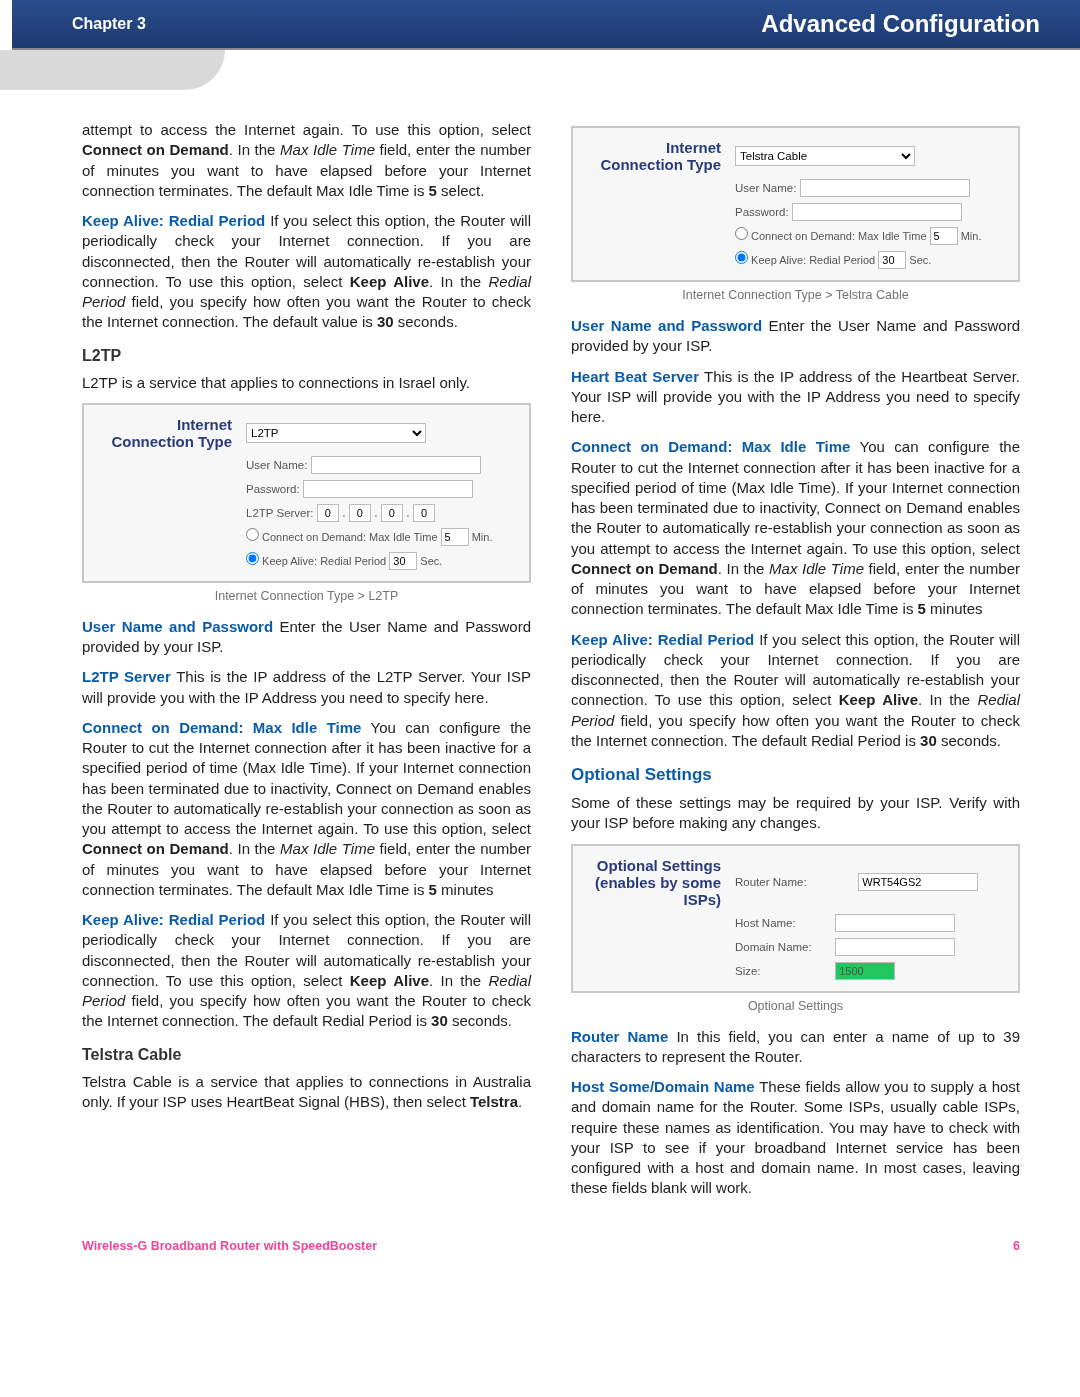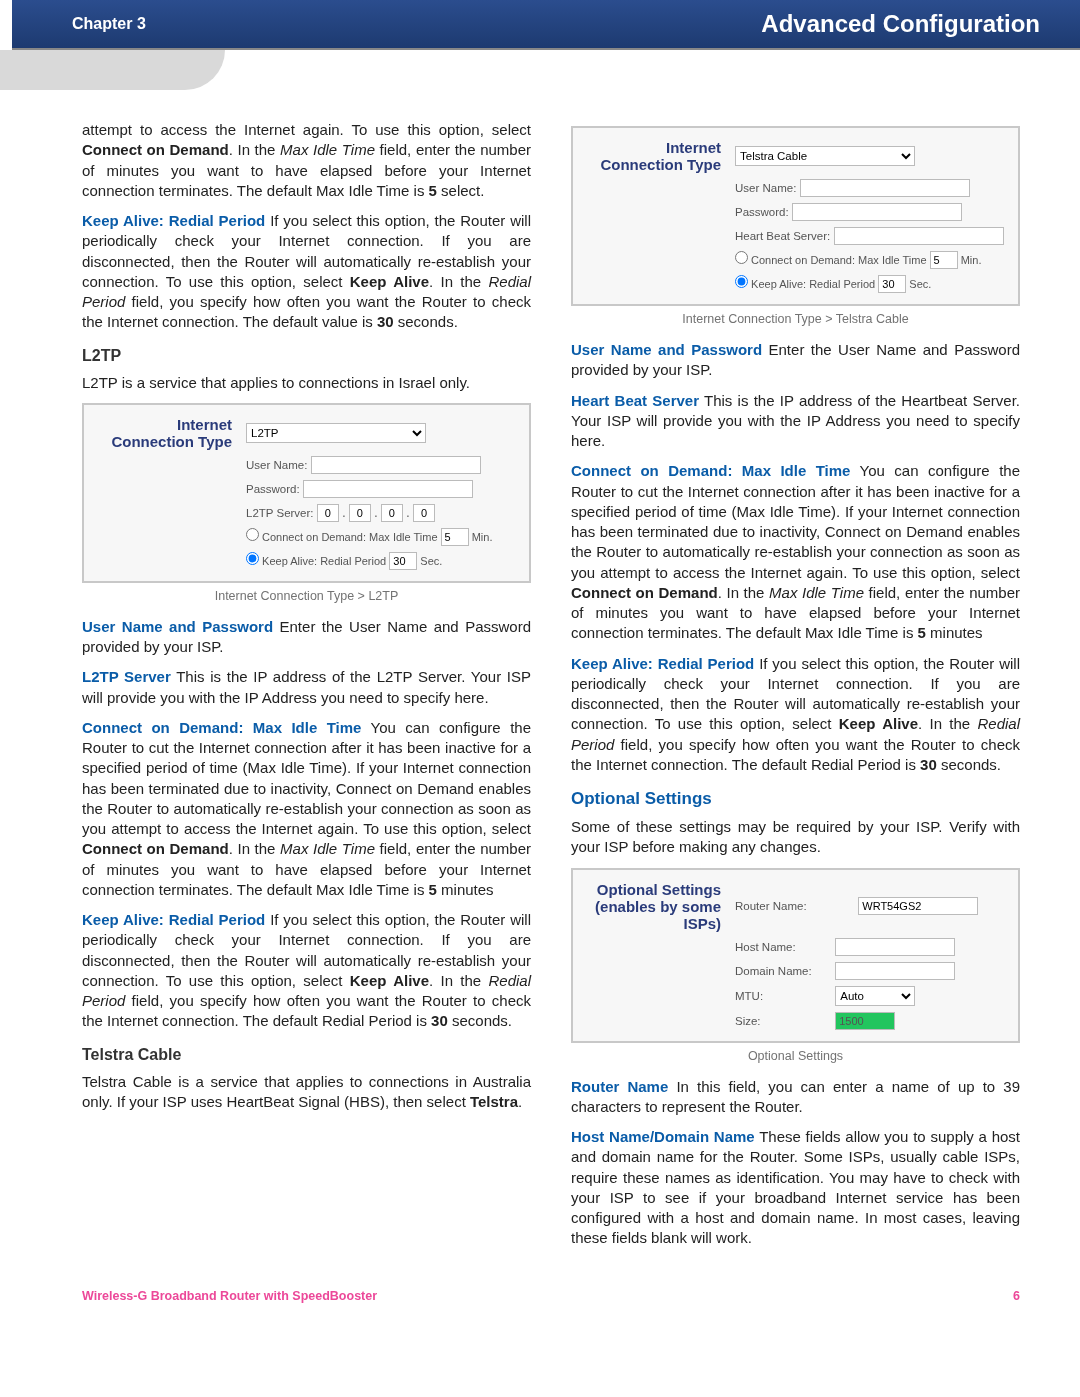--- a/index.html
+++ b/index.html
@@ -157,24 +157,20 @@
           <tr>
                 <td></td>
                 <td><span class="flabel">User Name:</span> <input type="text" class="wide" style=""></td>
               </tr>
           <tr>
                 <td></td>
                 <td><span class="flabel">Password:</span> <input type="text" class="wide" style=""></td>
               </tr>
           <tr>
                 <td></td>
-                <td><span class="flabel">Heart Beat Server:</span> <input type="text" class="wide" style=""></td>
-              </tr>
-          <tr>
-                <td></td>
                 <td class="radio-row"><input type="radio" style=""> <span>Connect on Demand: Max Idle Time</span> <input type="text" class="tiny" value="5" style=""> <span>Min.</span></td>
               </tr>
           <tr>
                 <td></td>
                 <td class="radio-row"><input type="radio" checked="" style=""> <span>Keep Alive: Redial Period</span> <input type="text" class="tiny" value="30" style=""> <span>Sec.</span></td>
               </tr>
         </tbody>
           </table>
       </div>
       <div class="caption">Internet Connection Type &gt; Telstra Cable</div>
@@ -200,35 +196,30 @@
                 <td><span class="flabel">Host Name:</span></td>
                 <td><input type="text" style="width: 120px;"></td>
               </tr>
           <tr>
                 <td></td>
                 <td><span class="flabel">Domain Name:</span></td>
                 <td><input type="text" style="width: 120px;"></td>
               </tr>
           <tr>
                 <td></td>
-                <td><span class="flabel">MTU:</span></td>
-                <td><select style="width:80px"><option>Auto</option></select></td>
-              </tr>
-          <tr>
-                <td></td>
                 <td><span class="flabel">Size:</span></td>
                 <td><input type="text" style="width: 60px; background: #22c55e;" disabled="" value="1500"></td>
               </tr>
         </tbody>
           </table>
       </div>
       <div class="caption">Optional Settings</div>
 
       <p><span class="term">Router Name</span><span>  In this field, you can enter a name of up to 39 characters to represent the Router.</span></p>
-      <p><span class="term">Host Name/Domain Name</span><span>  These fields allow you to supply a host and domain name for the Router. Some ISPs, usually cable ISPs, require these names as identification. You may have to check with your ISP to see if your broadband Internet service has been configured with a host and domain name. In most cases, leaving these fields blank will work.</span></p>
+      <p><span class="term">Host Some/Domain Name</span><span>  These fields allow you to supply a host and domain name for the Router. Some ISPs, usually cable ISPs, require these names as identification. You may have to check with your ISP to see if your broadband Internet service has been configured with a host and domain name. In most cases, leaving these fields blank will work.</span></p>
     </div>
   </div>
 
   <div class="footer">
     <span>Wireless-G Broadband Router with SpeedBooster</span>
     <span>6</span>
   </div>
 </div>
 
 </body></html>

